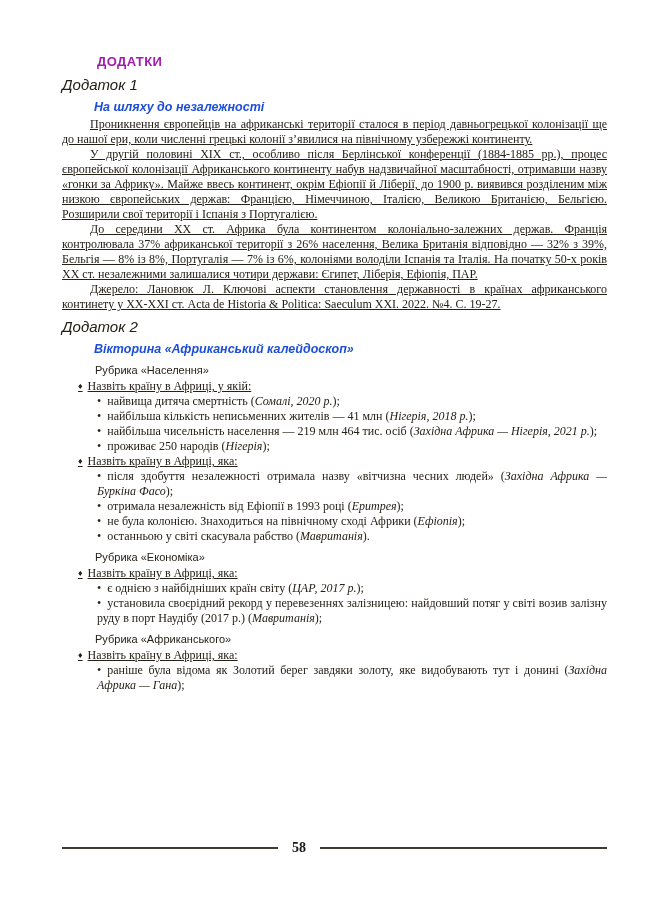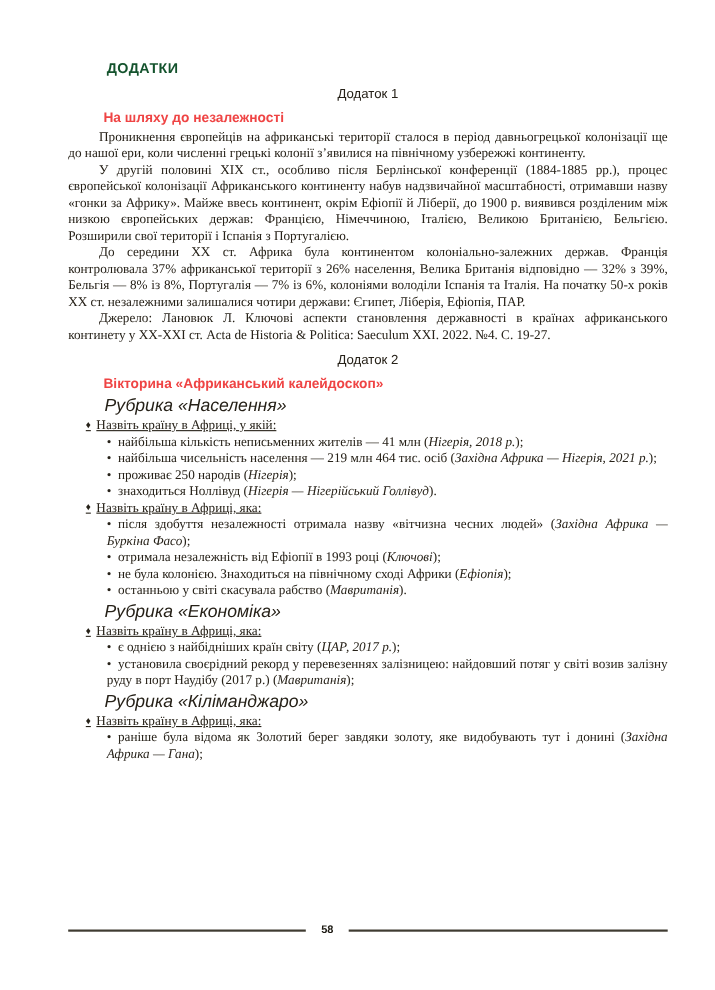--- a/index.html
+++ b/index.html
@@ -10,54 +10,54 @@
     background:#ffffff;
     color:var(--ink,#262118);
     font-family:"Liberation Serif", serif;
     font-size:12px; line-height:15px;
     padding:54px 43px 0 62px;
     overflow:hidden;
   }
   .doc-title {
     font-family:"Liberation Sans", sans-serif;
     font-weight:700; font-size:13px; line-height:16px;
-    letter-spacing:.4px; color:#14532d;
+    letter-spacing:.4px; color:#a21caf;
     margin:0 0 0 35px;
   }
   .app-label {
     font-family:"Liberation Sans", sans-serif;
-    font-size:12px; line-height:14px;
-    text-align:center; margin-top:8px;
+    font-style:italic; font-size:15px; line-height:14px;
+    text-align:left; margin-top:8px;
   }
   .sec-title {
     font-family:"Liberation Sans", sans-serif;
     font-weight:700; font-size:12.5px; line-height:15px;
-    color:#ef4444; margin:8px 0 2px 32px;
+    color:#1d4ed8; margin:8px 0 2px 32px;font-style:italic;
   }
-  .body { margin:0; text-align:justify; text-indent:28px; }
+  .body { margin:0; text-align:justify; text-indent:28px;text-decoration:underline; }
   .rubric {
     font-family:"Liberation Sans", sans-serif;
-    font-style:italic; font-size:16px; line-height:14px;
+    font-size:11px; line-height:14px;
     margin:6px 0 2px 33px;
   }
   .li1 { margin-left:16px; text-align:justify;text-decoration:underline; }
   .li2 { margin-left:35px; text-align:justify; }
   .b1  { margin-right:5px; font-size:9px; vertical-align:1px; }
   .b2  { margin-right:6px; }
   .ans { font-style:italic; }
   .pagefoot {
     position:absolute; left:62px; right:43px; top:841px;
     display:flex; align-items:center; gap:14px;
   }
   .rule { border-top:2px solid var(--rule,#3f3b31); height:0; }
   .rule-left  { flex:0 0 216px; }
   .rule-right { flex:1 1 auto; }
   .pnum {
-    font-family:Liberation Sans, sans-serif;
-    font-weight:700; font-size:10px; line-height:1; color:#1c1912;
+    font-family:Liberation Serif, serif;
+    font-weight:700; font-size:14px; line-height:1; color:#1c1912;
   }
 </style>
 </head>
 <body>
 
 <div class="page">
 
   <h1 class="doc-title">ДОДАТКИ</h1>
 
   <section>
@@ -68,37 +68,37 @@
     <p class="body">До середини XX ст. Африка була континентом колоніально-залежних держав. Франція контролювала 37% африканської території з 26% населення, Велика Британія відповідно — 32% з 39%, Бельгія — 8% із 8%, Португалія — 7% із 6%, колоніями володіли Іспанія та Італія. На початку 50-х років XX ст. незалежними залишалися чотири держави: Єгипет, Ліберія, Ефіопія, ПАР.</p>
     <p class="body">Джерело: Лановюк Л. Ключові аспекти становлення державності в країнах африканського континету у XX-XXI ст. Acta de Historia &amp; Politica: Saeculum XXI. 2022. №4. С. 19-27.</p>
   </section>
 
   <section>
     <div class="app-label">Додаток 2</div>
     <h2 class="sec-title">Вікторина «Африканський калейдоскоп»</h2>
 
     <div class="rubric">Рубрика «Населення»</div>
     <div class="li1"><span class="b1">♦</span><span>Назвіть країну в Африці, у якій:</span></div>
+    <div class="li2"><span class="b2">•</span><span>найвища дитяча смертність (</span><i class="ans">Сомалі, 2020 р.</i><span>);</span></div>
     <div class="li2"><span class="b2">•</span><span>найбільша кількість неписьменних жителів — 41 млн (</span><i class="ans">Нігерія, 2018 р.</i><span>);</span></div>
     <div class="li2"><span class="b2">•</span><span>найбільша чисельність населення — 219 млн 464 тис. осіб (</span><i class="ans">Західна Африка — Нігерія, 2021 р.</i><span>);</span></div>
     <div class="li2"><span class="b2">•</span><span>проживає 250 народів (</span><i class="ans">Нігерія</i><span>);</span></div>
-    <div class="li2"><span class="b2">•</span><span>знаходиться Ноллівуд (</span><i class="ans">Нігерія — Нігерійський Голлівуд</i><span>).</span></div>
 
     <div class="li1"><span class="b1">♦</span><span>Назвіть країну в Африці, яка:</span></div>
     <div class="li2"><span class="b2">•</span><span>після здобуття незалежності отримала назву «вітчизна чесних людей» (</span><i class="ans">Західна Африка — Буркіна Фасо</i><span>);</span></div>
-    <div class="li2"><span class="b2">•</span><span>отримала незалежність від Ефіопії в 1993 році (</span><i class="ans">Ключові</i><span>);</span></div>
+    <div class="li2"><span class="b2">•</span><span>отримала незалежність від Ефіопії в 1993 році (</span><i class="ans">Еритрея</i><span>);</span></div>
     <div class="li2"><span class="b2">•</span><span>не була колонією. Знаходиться на північному сході Африки (</span><i class="ans">Ефіопія</i><span>);</span></div>
     <div class="li2"><span class="b2">•</span><span>останньою у світі скасувала рабство (</span><i class="ans">Мавританія</i><span>).</span></div>
 
     <div class="rubric">Рубрика «Економіка»</div>
     <div class="li1"><span class="b1">♦</span><span>Назвіть країну в Африці, яка:</span></div>
     <div class="li2"><span class="b2">•</span><span>є однією з найбідніших країн світу (</span><i class="ans">ЦАР, 2017 р.</i><span>);</span></div>
     <div class="li2"><span class="b2">•</span><span>установила своєрідний рекорд у перевезеннях залізницею: найдовший потяг у світі возив залізну руду в порт Наудібу (2017 р.) (</span><i class="ans">Мавританія</i><span>);</span></div>
 
-    <div class="rubric">Рубрика «Кіліманджаро»</div>
+    <div class="rubric">Рубрика «Африканського»</div>
     <div class="li1"><span class="b1">♦</span><span>Назвіть країну в Африці, яка:</span></div>
     <div class="li2"><span class="b2">•</span><span>раніше була відома як Золотий берег завдяки золоту, яке видобувають тут і донині (</span><i class="ans">Західна Африка — Гана</i><span>);</span></div>
   </section>
 
   <footer class="pagefoot">
     <span class="rule rule-left"></span>
     <span class="pnum">58</span>
     <span class="rule rule-right"></span>
   </footer>
 

